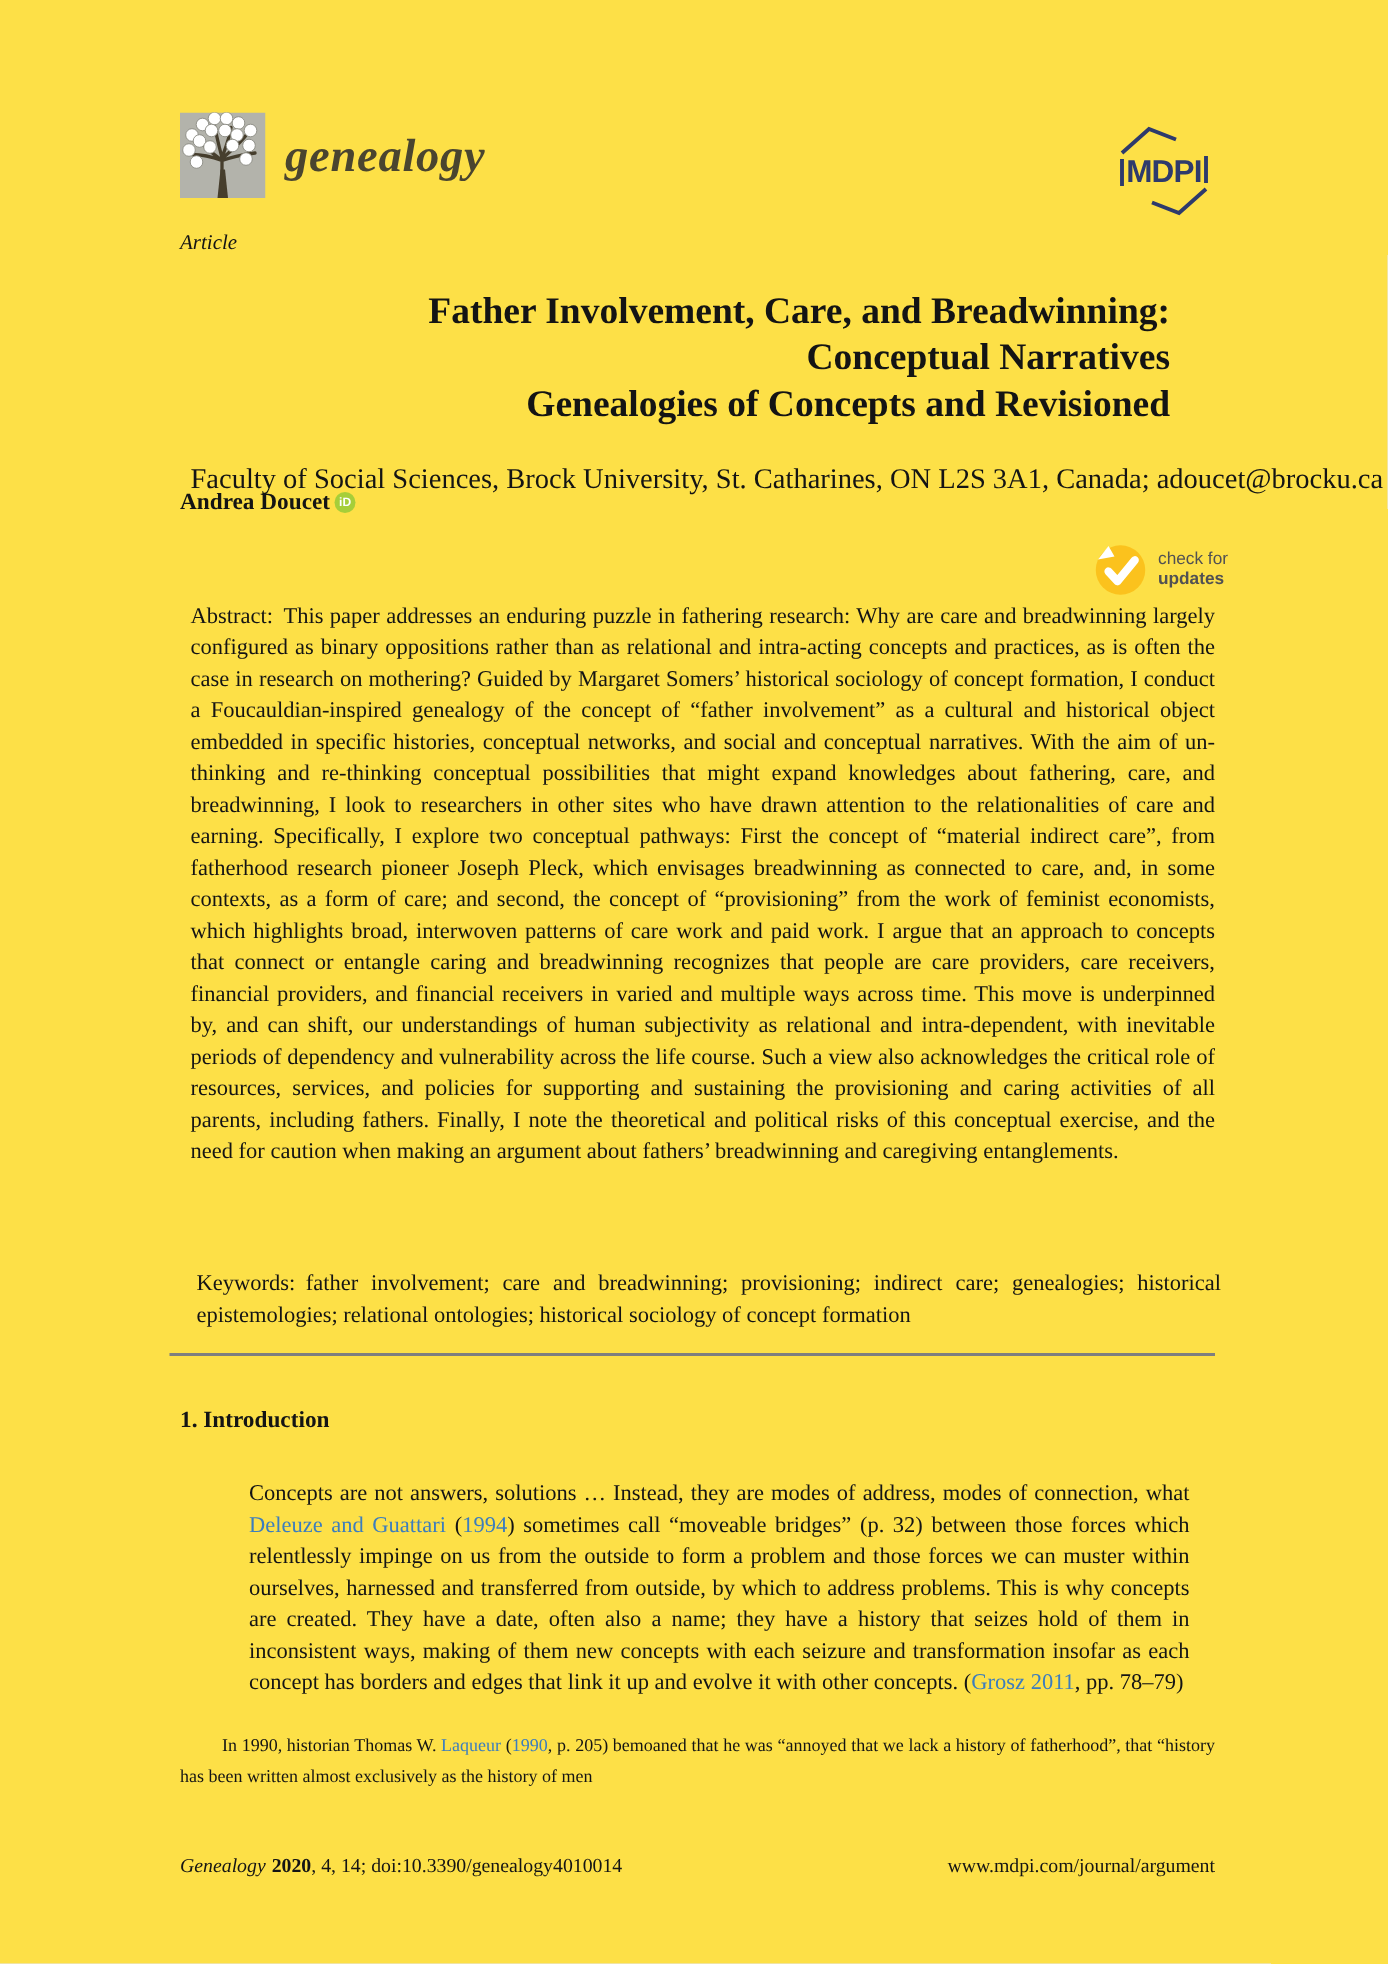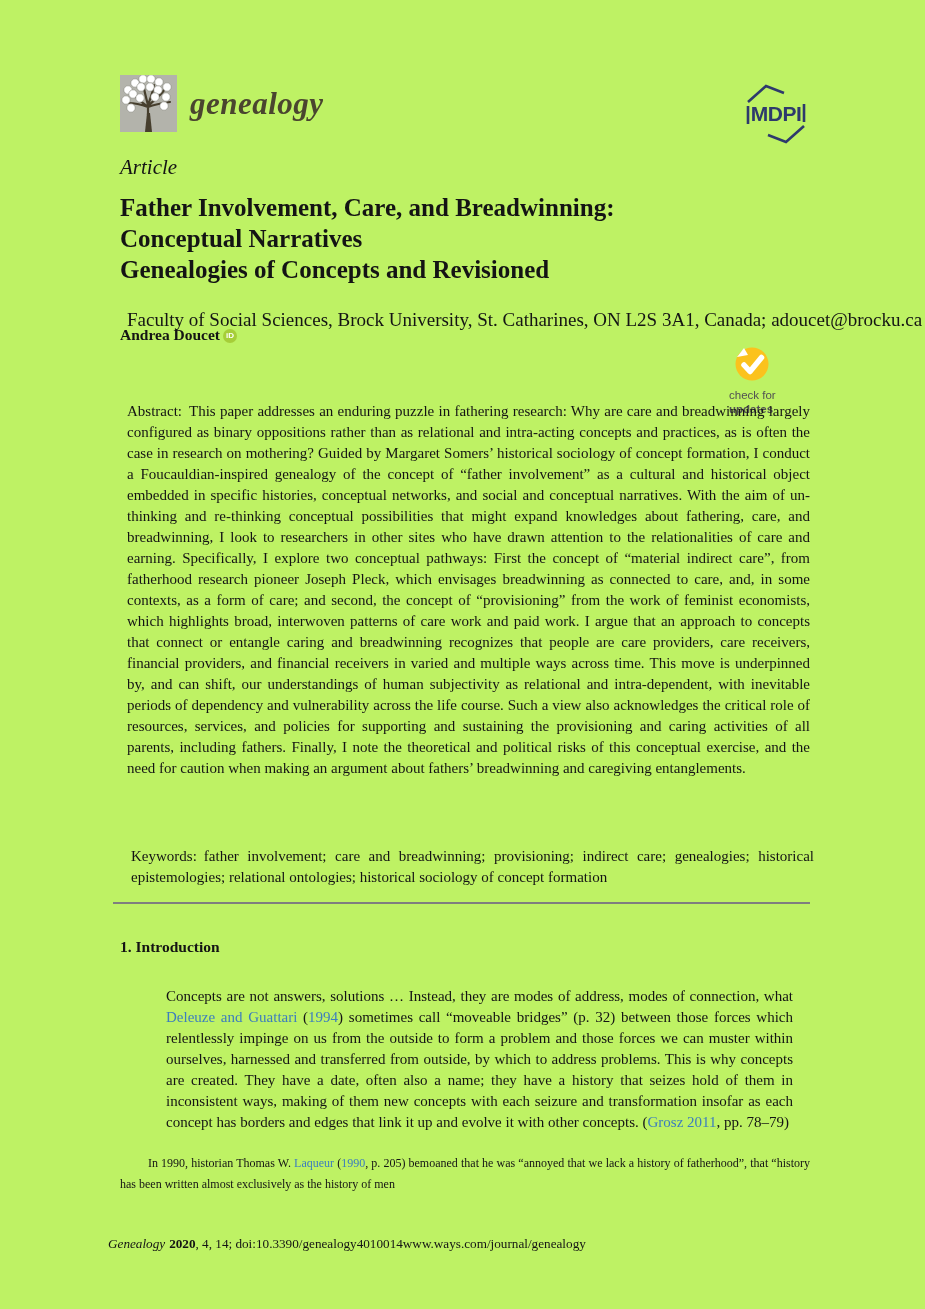--- a/index.html
+++ b/index.html
@@ -1,51 +1,51 @@
 <!DOCTYPE html>
 <html style="--link_blue: #3c7dbe; --mdpi_navy: #2e3a6c; --orcid_green: #a6ce39; --crossmark_yellow: #fbc21d; --logo_bg: #b3b3ab; --logo_ink: #4a452f; --rule_gray: #7f7f7f; --badge_text: #515153; --text_black: #141414;"><head>
 <meta charset="utf-8">
 <style>
   html,body{margin:0;padding:0;background:#e8e8e8;}
   .page{
-    position:relative;width:925px;height:1309px;margin:0 auto;background:#bef264;
+    position:relative;width:925px;height:1309px;margin:0 auto;background:#fde047;
     font-family:"Liberation Serif","DejaVu Serif",serif;color:var(--text_black,#141414);
     overflow:hidden;
   }
   
   .brand{position:absolute;top:75px;left:120px;display:flex;align-items:center;}
   .logo{width:57px;height:57px;display:block;}
   .journal-name{margin-left:13px;font-style:italic;font-weight:700;font-size:31px;color:var(--logo_ink,#4a452f);letter-spacing:.5px;}
   .mdpi{position:absolute;top:82px;left:742px;}
   .mdpi text{font-family:"Liberation Sans",sans-serif;font-weight:700;font-size:21px;fill:var(--mdpi_navy,#2e3a6c);letter-spacing:-.5px;}
   .mdpi polyline{fill:none;stroke:var(--mdpi_navy,#2e3a6c);stroke-width:2.6;stroke-linejoin:miter;}
-  .article-type{position:absolute;top:155px;left:120px;font-style:italic;font-size:21px;}
+  .article-type{position:absolute;top:155px;left:120px;font-style:italic;font-size:14px;}
   .title{position:absolute;top:175px;left:120px;width:660px;font-weight:700;font-size:25px;line-height:31px;}
-  .title div{white-space:nowrap;}
+  .title div{white-space:nowrap;text-align:right;}
   .author-row{position:absolute;top:294px;left:120px;font-size:15.5px;font-weight:700;margin-top:32px;}
   .orcid{display:inline-block;width:14px;height:14px;border-radius:50%;background:var(--orcid_green,#a6ce39);color:#fff;
          font-family:"Liberation Sans",sans-serif;font-weight:700;font-size:8px;text-align:center;line-height:14px;
          vertical-align:2px;margin-left:3px;cursor:pointer;}
   .affiliation{position:absolute;top:309px;left:127px;font-size:19px;}
   .dates{position:absolute;top:364px;left:127px;font-size:14.5px;}
-  .check-badge{position:absolute;top:346px;left:729px;display:flex;align-items:center;gap:7px;cursor:pointer;flex-direction:column;}
+  .check-badge{position:absolute;top:362px;left:729px;display:flex;align-items:center;gap:7px;cursor:pointer;}
   .badge-text{font-family:"Liberation Sans",sans-serif;font-size:11.5px;line-height:13.5px;color:var(--badge_text,#515153);}
   .badge-text .b2{font-weight:700;}
   
   .abstract{position:absolute;top:401px;left:127px;width:683px;font-size:15px;line-height:21px;text-align:justify;margin:0;}
   .keywords{position:absolute;top:842px;left:127px;width:683px;font-size:15px;line-height:21px;text-align:justify;margin:4px;}
   .label{font-weight:400;margin-right:7px;}
   .rule{position:absolute;top:902px;left:113px;width:697px;height:2px;background:var(--rule_gray,#7f7f7f);}
   
   .section-heading{position:absolute;top:938px;left:120px;font-size:15.5px;font-weight:700;margin:0;}
   .quote{position:absolute;top:970px;left:150px;width:627px;font-size:15px;line-height:21px;text-align:justify;margin:16px;}
   .body-para{position:absolute;top:1153px;left:120px;width:690px;font-size:12px;line-height:21px;text-align:justify;text-indent:28px;margin:0;}
   .cite{color:var(--link_blue,#3c7dbe);cursor:pointer;text-decoration:none;}
   
-  .footer{position:absolute;top:1236px;left:108px;width:690px;display:flex;font-size:13.2px;}
+  .footer{position:absolute;top:1236px;left:120px;width:690px;display:flex;justify-content:space-between;font-size:13.2px;}
   .f-italic{font-style:italic;}
   .f-bold{font-weight:700;margin-left:4px;}
 </style>
 </head>
 <body>
 
 <div class="page">
 
   <div class="brand">
     <svg class="logo" viewBox="0 0 57 57">
@@ -114,16 +114,16 @@
   <div class="rule"></div>
 
   <h2 class="section-heading">1. Introduction</h2>
 
   <p class="quote"><span>Concepts are not answers, solutions … Instead, they are modes of address, modes of connection, what </span><span class="cite">Deleuze and Guattari</span><span> (</span><span class="cite">1994</span><span>) sometimes call “moveable bridges” (p. 32) between those forces which relentlessly impinge on us from the outside to form a problem and those forces we can muster within ourselves, harnessed and transferred from outside, by which to address problems. This is why concepts are created. They have a date, often also a name; they have a history that seizes hold of them in inconsistent ways, making of them new concepts with each seizure and transformation insofar as each concept has borders and edges that link it up and evolve it with other concepts. (</span><span class="cite">Grosz 2011</span><span>, pp. 78–79)</span></p>
 
   <p class="body-para"><span>In 1990, historian Thomas W. </span><span class="cite">Laqueur</span><span> (</span><span class="cite">1990</span><span>, p. 205) bemoaned that he was “annoyed that we lack a history of fatherhood”, that “history has been written almost exclusively as the history of men</span></p>
 
   <div class="footer">
     <div><span class="f-italic">Genealogy</span><span class="f-bold">2020</span><span>, 4, 14; doi:10.3390/genealogy4010014</span></div>
-    <div>www.ways.com/journal/genealogy</div>
+    <div>www.mdpi.com/journal/argument</div>
   </div>
 
 </div>
 
 </body></html>

